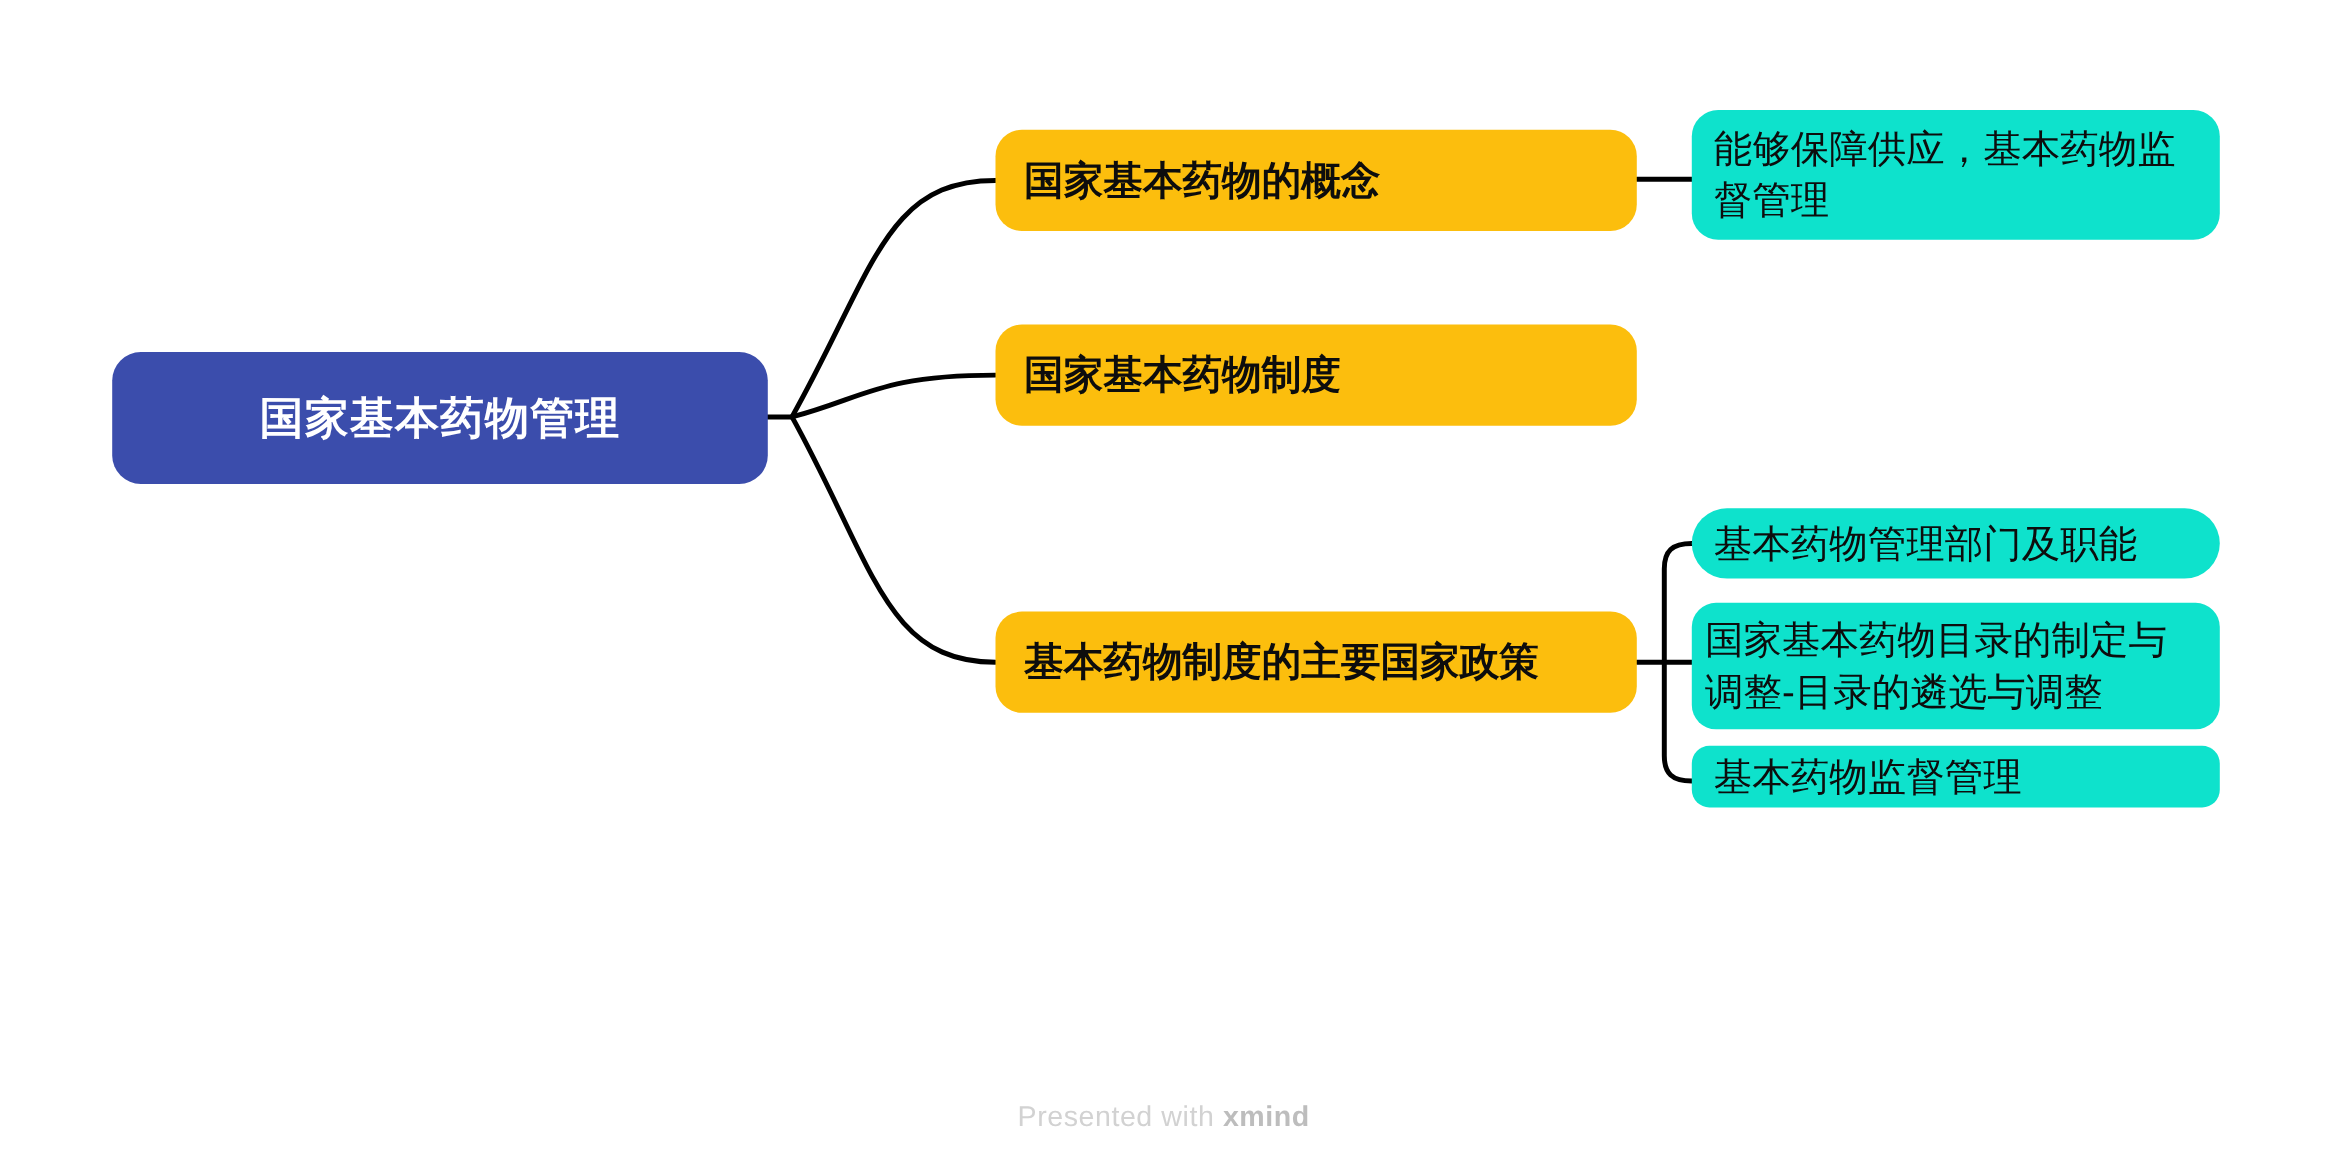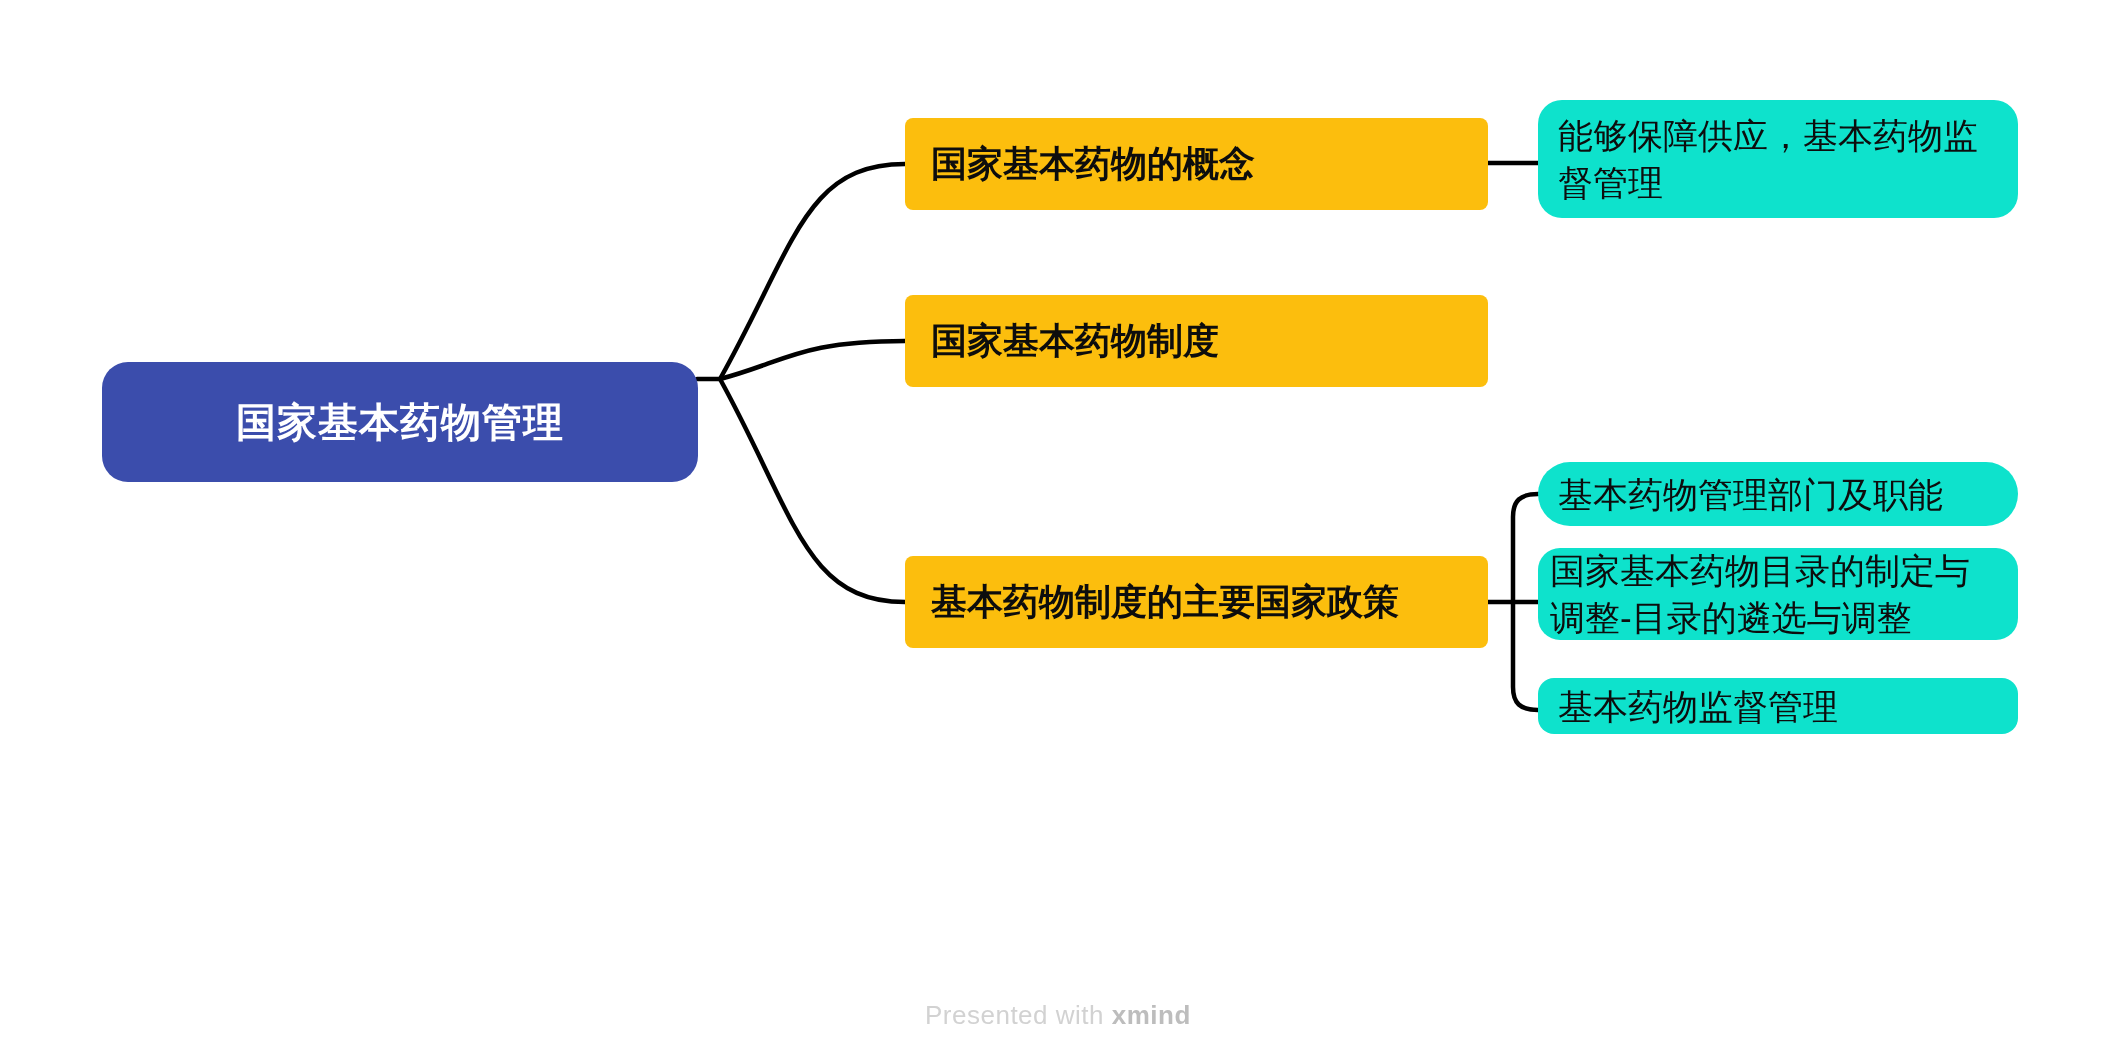--- a/index.html
+++ b/index.html
@@ -42,28 +42,27 @@
     top: 320px;
     width: 596px;
     height: 120px;
     background: var(--root-bg, #3b4dac);
     border-radius: 26px;
     justify-content: center;
     color: var(--root-text, #ffffff);
     font-size: 40px;
     font-weight: 700;
     letter-spacing: 1px;
-    margin-top: 42px;
   }
   .node-branch {
     left: 905px;
     width: 583px;
     height: 92px;
     background: var(--branch-bg, #fcbe0d);
-    border-radius: 8px;
+    border-radius: 24px;
     padding-left: 26px;
     font-size: 36px;
     font-weight: 700;
   }
   .node-branch.b1 { top: 118px; }
   .node-branch.b2 { top: 295px; align-items: center; }
   .node-branch.b3 { top: 556px; }
   .node-leaf {
     left: 1538px;
     width: 480px;
@@ -79,21 +78,21 @@
     border-radius: 24px;
     align-items: center;
   }
   .node-leaf.leaf-a {
     top: 462px;
     height: 64px;
     border-radius: 32px;
   }
   .node-leaf.leaf-b {
     top: 548px;
-    height: 92px;
+    height: 115px;
     border-radius: 22px;
     padding-left: 12px;
   }
   .node-leaf.leaf-c {
     top: 678px;
     height: 56px;
     border-radius: 16px;
   }
   .watermark {
     position: absolute;

